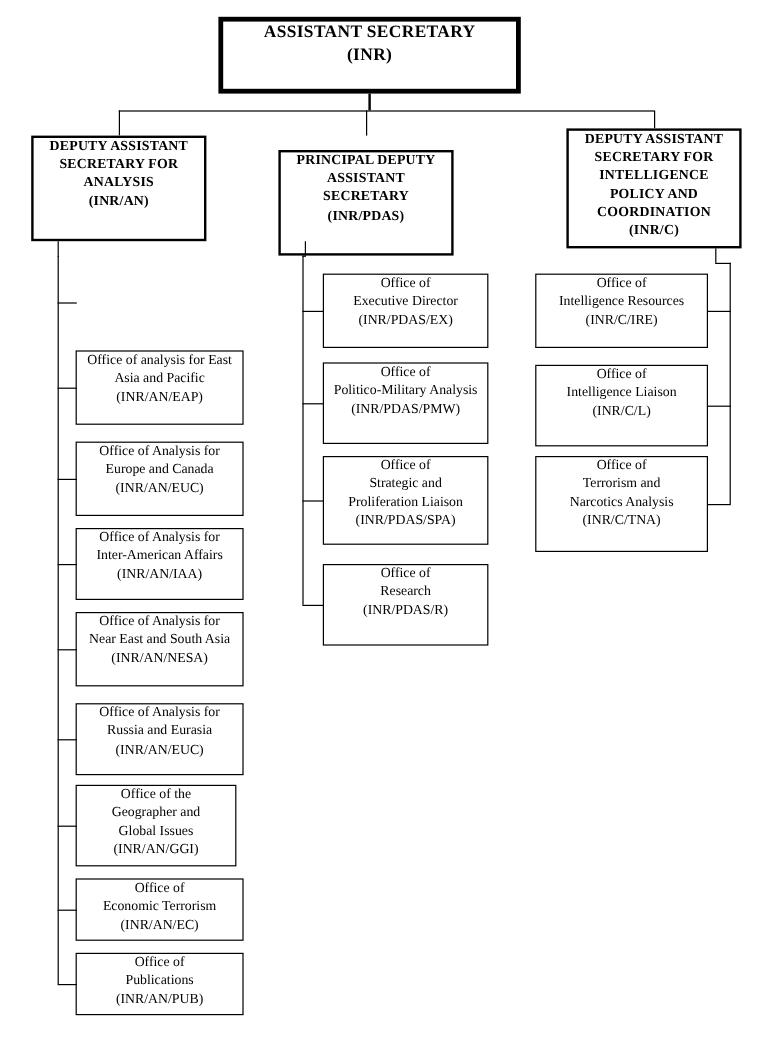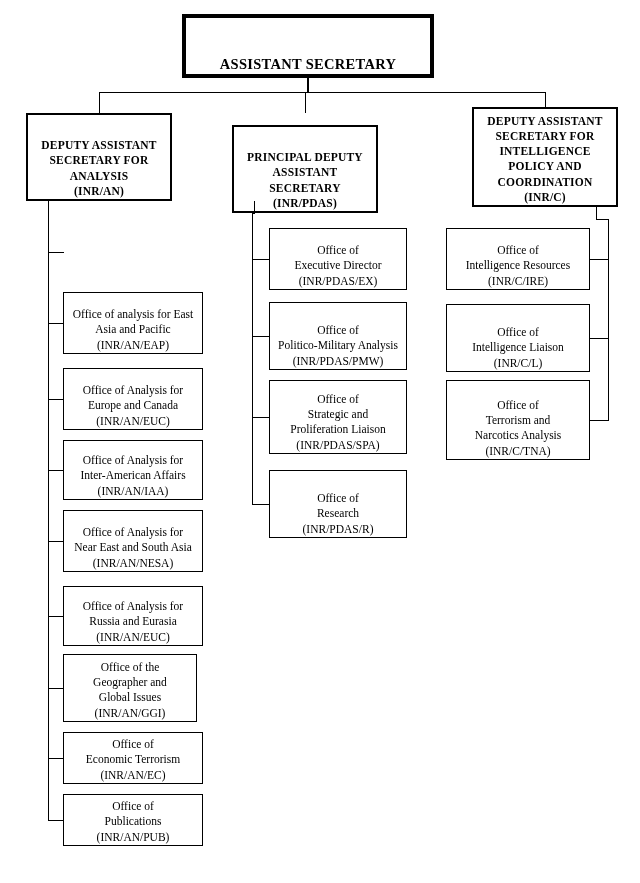--- a/index.html
+++ b/index.html
@@ -18,21 +18,21 @@
     overflow: hidden;
     background: #ffffff;
   }
 
   
   .box {
     position: absolute;
     box-sizing: border-box;
     background: #ffffff;
     display: flex;
-    align-items: flex-end;
+    align-items: flex-start;
     justify-content: center;
     text-align: center;
   }
   .box .txt {
     width: 100%;
     padding: 0 3px;
   }
   .box .line { display: block; white-space: nowrap; }
 
   
@@ -70,20 +70,21 @@
   .ln-h { height: 1px; }
   .ln-v2 { width: 2px; }
 </style>
 </head>
 <body>
 
 <div id="chart">
     <div class="box box-root" style="left: 182px; top: 14px; width: 252px; height: 64px;">
       <div class="txt">
         <span class="line">ASSISTANT SECRETARY</span>
+        <span class="line">(INR)</span>
       </div>
     </div>
     <div class="ln ln-v2" style="left: 307px; top: 78px; height: 14px;"></div>
     <div class="ln ln-h" style="left: 99px; top: 92px; width: 446px;"></div>
     <div class="ln ln-v" style="left: 99px; top: 92px; height: 21px;"></div>
     <div class="box box-l2" style="left: 26px; top: 113px; width: 146px; height: 88px;">
       <div class="txt">
         <span class="line">DEPUTY ASSISTANT</span>
         <span class="line">SECRETARY FOR</span>
         <span class="line">ANALYSIS</span>

